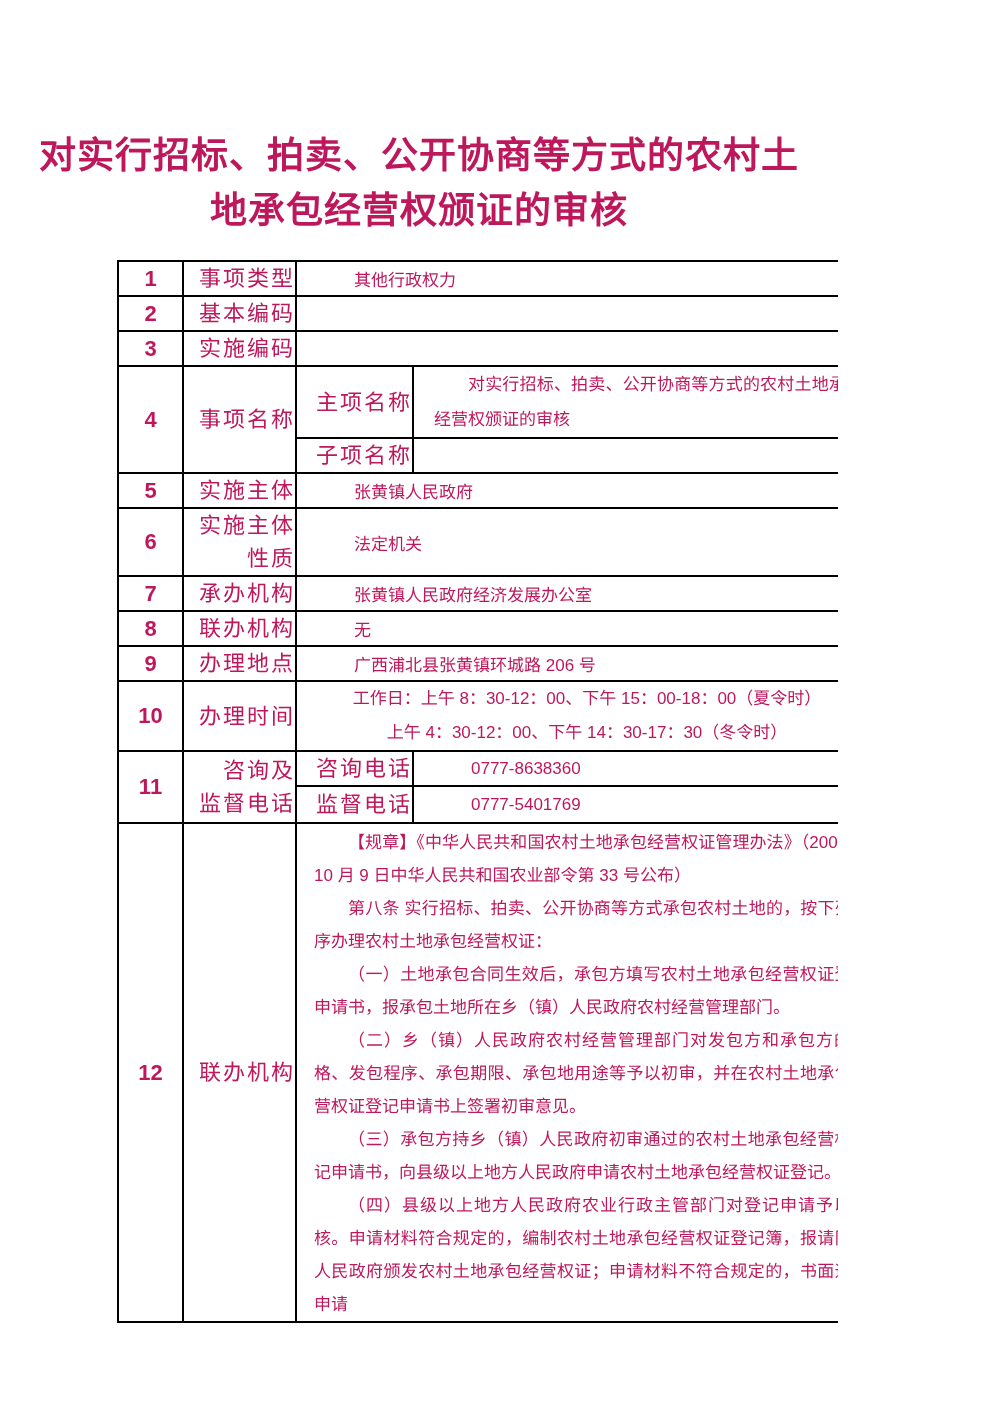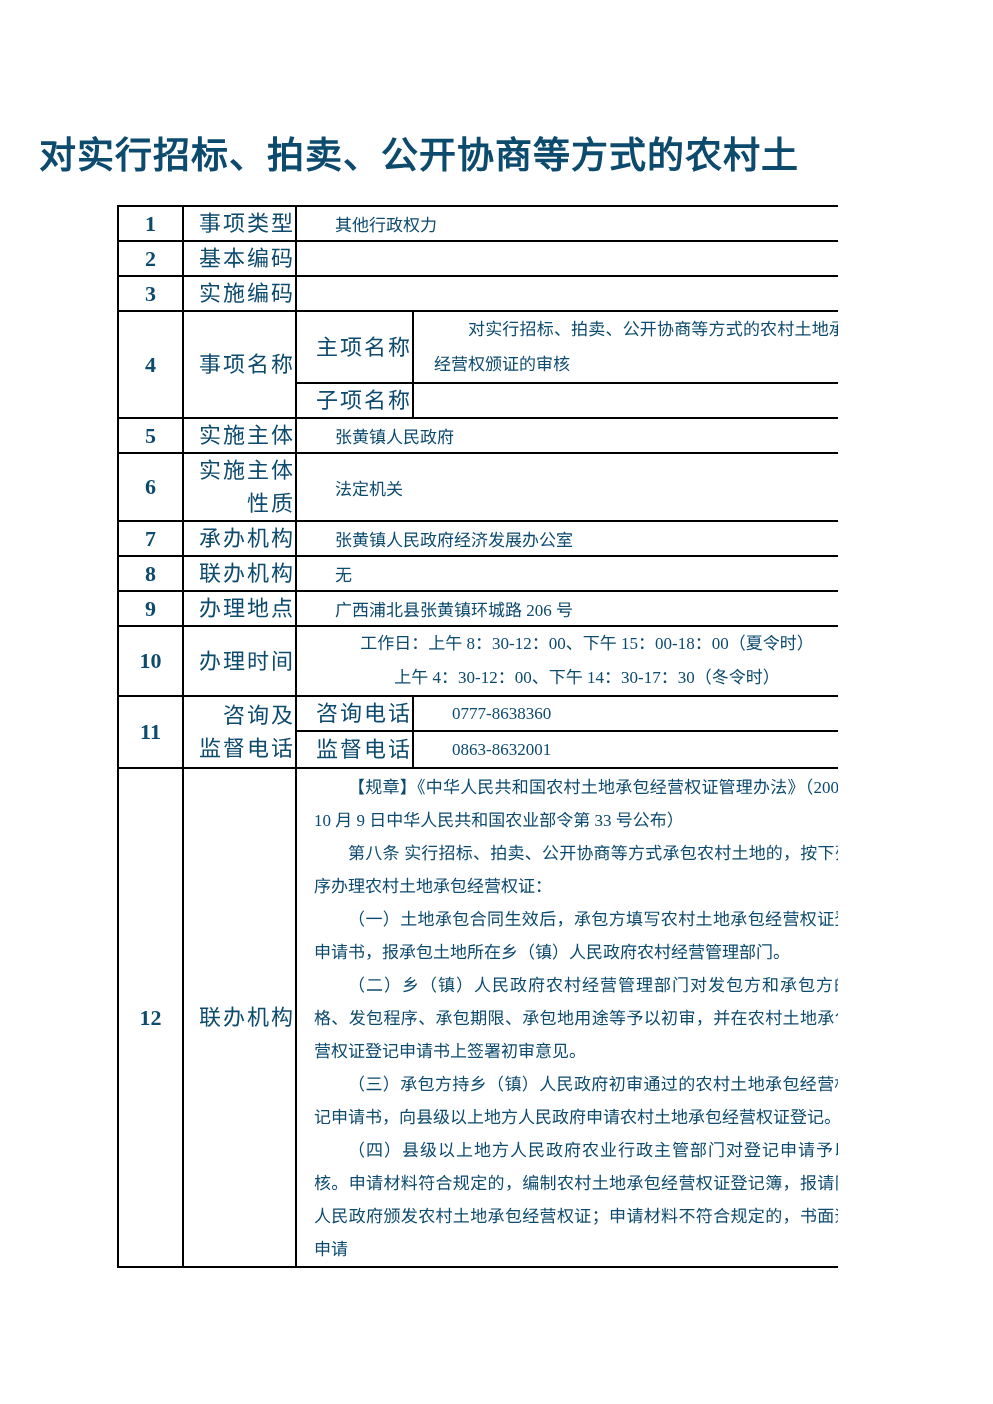--- a/index.html
+++ b/index.html
@@ -1,21 +1,21 @@
 <!DOCTYPE html>
 <html lang="zh-CN"><head>
 <meta charset="utf-8">
 <style>
   html, body { margin: 0; padding: 0; background: #ffffff; }
   .page {
     width: 838px;
     height: 1404px;
     background: #ffffff;
-    color: #0c4a6e;
-    font-family: Liberation Serif, serif;
+    color: #be185d;
+    font-family: Liberation Sans, sans-serif;
     position: relative;
     overflow: hidden;
   }
   .doc-title {
     margin: 0;
     padding-top: 128px;
     text-align: center;
     font-size: 37px;
     font-weight: bold;
     line-height: 55px;
@@ -48,21 +48,21 @@
   }
   td.label, td.sublabel {
     text-align: right;
     font-size: 22px;
     letter-spacing: 2px;
     line-height: 33px;
   }
   td.label span { display: block; }
   td.value {
     font-size: 17px;
-    padding-left: 38px;
+    padding-left: 57px;
     padding-right: 8px;
     margin-top: 44px;
   }
   td.value-para {
     font-size: 17px;
     padding: 0 14px 0 20px;
     line-height: 35px;
     text-align: justify;
   }
   td.value-para .indent { text-indent: 2em; display: block; }
@@ -101,20 +101,21 @@
   tr.h-r11b td { height: 37px; }
   tr.h-r12 td { height: 464px; }
 </style>
 </head>
 <body>
 
 <div class="page">
 
   <h1 class="doc-title">
     <span>对实行招标、拍卖、公开协商等方式的农村土</span>
+    <span>地承包经营权颁证的审核</span>
   </h1>
 
   <table class="info-table">
     <colgroup>
       <col class="c-num">
         <col class="c-lab">
         <col class="c-sub">
         <col class="c-val">
     </colgroup>
 
@@ -196,21 +197,21 @@
       <td class="num" rowspan="2">11</td>
       <td class="label" rowspan="2">
         <span>咨询及</span>
         <span>监督电话</span>
       </td>
       <td class="sublabel">咨询电话</td>
       <td class="value">0777-8638360</td>
     </tr>
     <tr class="h-r11b">
       <td class="sublabel">监督电话</td>
-      <td class="value">0863-8632001</td>
+      <td class="value">0777-5401769</td>
     </tr>
 
     <tr class="h-r12">
       <td class="num">12</td>
       <td class="label">联办机构</td>
       <td class="basis" colspan="2">
         <p>【规章】《中华人民共和国农村土地承包经营权证管理办法》（2003 年 10 月 9 日中华人民共和国农业部令第 33 号公布）</p>
         <p>第八条 实行招标、拍卖、公开协商等方式承包农村土地的，按下列程序办理农村土地承包经营权证：</p>
         <p>（一）土地承包合同生效后，承包方填写农村土地承包经营权证登记申请书，报承包土地所在乡（镇）人民政府农村经营管理部门。</p>
         <p>（二）乡（镇）人民政府农村经营管理部门对发包方和承包方的资格、发包程序、承包期限、承包地用途等予以初审，并在农村土地承包经营权证登记申请书上签署初审意见。</p>

